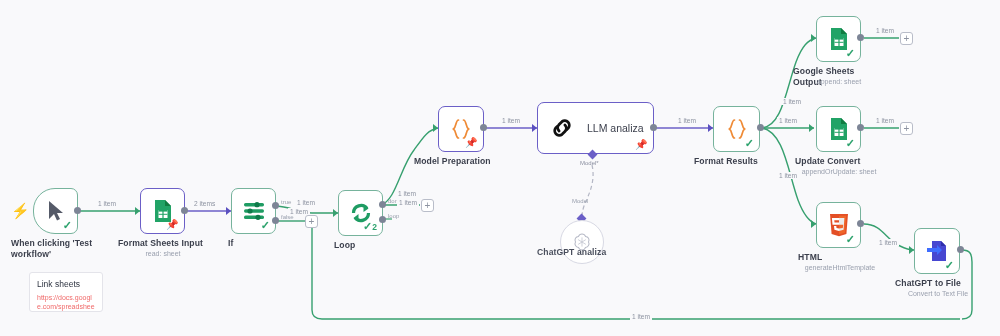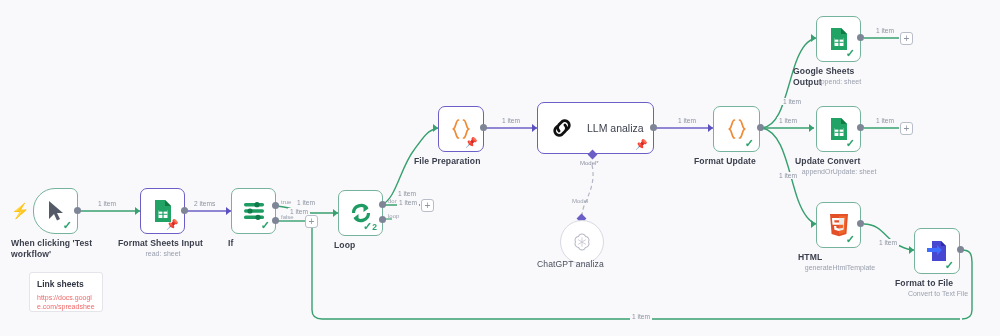--- a/index.html
+++ b/index.html
@@ -100,21 +100,21 @@
     text-align: center;
   }
   .sticky {
     position: absolute;
     background: #fff;
     border: 1px solid #e4e4ea;
     border-radius: 3px;
     padding: 6px 7px;
   }
   .sticky-title {
-    font-size: 8.5px; font-weight: bold; color: #2f3542;
+    font-size: 8.5px; font-weight: normal; color: #2f3542;
     margin-bottom: 4px;
   }
   .sticky-link {
     font-size: 7px; color: #f06a6a; line-height: 9px;
     word-break: break-all;
   }
   .bolt {
     position: absolute;
     color: #ff5a3c; font-size: 15px; line-height: 15px;
   }
@@ -249,21 +249,21 @@
   <div class="plusbtn" style="left:421px; top:199px;">+</div>
 
   <div class="arrowin green" style="left:433px; top:124px;"></div>
   <div class="node pinned" style="left:438px; top:106px; width:46px; height:46px;">
     <svg width="24" height="24" viewBox="0 0 24 24">
       <path d="M9.5,3 C6.5,3 7.5,10 4.5,12 C7.5,14 6.5,21 9.5,21" stroke="#ef8a35" stroke-width="1.7" fill="none" stroke-linecap="round"></path>
       <path d="M14.5,3 C17.5,3 16.5,10 19.5,12 C16.5,14 17.5,21 14.5,21" stroke="#ef8a35" stroke-width="1.7" fill="none" stroke-linecap="round"></path>
     </svg>
     <span class="pin">📌</span>
   </div>
-  <div class="node-label" style="left:414px; top:156px; width:94px;">File Preparation</div>
+  <div class="node-label" style="left:414px; top:156px; width:94px;">Model Preparation</div>
   <div class="port" style="left:480px; top:124px;"></div>
   <div class="edge-label" style="left:500px; top:117px;">1 item</div>
   <div class="arrowin" style="left:532px; top:124px;"></div>
 
   <div class="node pinned" style="left:537px; top:102px; width:117px; height:52px; justify-content:flex-start;">
     <svg width="26" height="26" viewBox="0 0 24 24" style="margin-left:11px;">
       <path d="M9.3,14.7 a4.2,4.2 0 0 1 0,-5.9 l2.6,-2.6 a4.2,4.2 0 0 1 5.9,5.9 l-1.4,1.4" stroke="#111" stroke-width="2.6" fill="none" stroke-linecap="round"></path>
       <path d="M14.7,9.3 a4.2,4.2 0 0 1 0,5.9 l-2.6,2.6 a4.2,4.2 0 0 1 -5.9,-5.9 l1.4,-1.4" stroke="#111" stroke-width="2.6" fill="none" stroke-linecap="round"></path>
     </svg>
     <span style="margin-left:12px; font-size:10.5px; color:#3b3f4c;">LLM analiza</span>
@@ -276,30 +276,30 @@
   <div class="arrowin" style="left:708px; top:124px;"></div>
 
   <div class="diamond" style="left:578px; top:215px;"></div>
   <div class="port-label" style="left:572px; top:198px; color:#9aa0ae;">Model</div>
   <div class="aicircle" style="left:560px; top:220px;">
     <svg width="22" height="22" viewBox="0 0 24 24">
       <path d="M12,3.2 a4,4 0 0 1 3.8,2.7 a4,4 0 0 1 3.3,6 a4,4 0 0 1 -3.3,6 a4,4 0 0 1 -7.6,0 a4,4 0 0 1 -3.3,-6 a4,4 0 0 1 3.3,-6 A4,4 0 0 1 12,3.2 Z" stroke="#b6b9c6" stroke-width="1.1" fill="none"></path>
       <path d="M12,7 L12,17 M7.8,9.4 L16.2,14.6 M7.8,14.6 L16.2,9.4" stroke="#c3c6d1" stroke-width="0.9" fill="none"></path>
     </svg>
   </div>
-  <div class="node-label" style="left:537px; top:259px; width:90px; font-weight:normal; color:#4a4f5d;">ChatGPT analiza</div>
+  <div class="node-label" style="left:537px; top:247px; width:90px; font-weight:bold; color:#4a4f5d;">ChatGPT analiza</div>
 
   <div class="node ok" style="left:713px; top:106px; width:47px; height:46px;">
     <svg width="24" height="24" viewBox="0 0 24 24">
       <path d="M9.5,3 C6.5,3 7.5,10 4.5,12 C7.5,14 6.5,21 9.5,21" stroke="#ef8a35" stroke-width="1.7" fill="none" stroke-linecap="round"></path>
       <path d="M14.5,3 C17.5,3 16.5,10 19.5,12 C16.5,14 17.5,21 14.5,21" stroke="#ef8a35" stroke-width="1.7" fill="none" stroke-linecap="round"></path>
     </svg>
     <span class="check">✓</span>
   </div>
-  <div class="node-label" style="left:694px; top:156px; width:86px;">Format Update</div>
+  <div class="node-label" style="left:694px; top:156px; width:86px;">Format Results</div>
   <div class="port" style="left:757px; top:124px;"></div>
   <div class="edge-label" style="left:781px; top:98px;">1 item</div>
   <div class="edge-label" style="left:777px; top:117px;">1 item</div>
   <div class="edge-label" style="left:777px; top:172px;">1 item</div>
 
   <div class="arrowin green" style="left:811px; top:34px;"></div>
   <div class="node ok" style="left:816px; top:16px; width:45px; height:46px;">
     <svg width="20" height="24" viewBox="0 0 20 24">
       <path d="M2,1 L12,1 L18,7 L18,23 L2,23 Z" fill="#21a366"></path>
       <path d="M12,1 L18,7 L12,7 Z" fill="#107c41"></path>
@@ -352,21 +352,21 @@
 
   <div class="arrowin green" style="left:909px; top:246px;"></div>
   <div class="node ok" style="left:914px; top:228px; width:46px; height:46px;">
     <svg width="24" height="24" viewBox="0 0 24 24">
       <path d="M7,2 L16,2 L21,7 L21,22 L7,22 Z" fill="#4747d1"></path>
       <path d="M16,2 L21,7 L16,7 Z" fill="#2e2eab"></path>
       <path d="M2,9 L12,9 L12,6 L17,11 L12,16 L12,13 L2,13 Z" fill="#3f6dff"></path>
     </svg>
     <span class="check">✓</span>
   </div>
-  <div class="node-label" style="left:895px; top:278px; width:86px;">Format to File</div>
+  <div class="node-label" style="left:895px; top:278px; width:86px;">ChatGPT to File</div>
   <div class="node-sub" style="left:889px; top:289px; width:98px;">Convert to Text File</div>
   <div class="port" style="left:957px; top:246px;"></div>
   <div class="edge-label" style="left:630px; top:313px;">1 item</div>
 
   <div class="sticky" style="left:29px; top:272px; width:74px; height:40px; overflow:hidden;">
     <div class="sticky-title">Link sheets</div>
     <div class="sticky-link">https://docs.google.com/spreadshee</div>
   </div>
 
 </div>

